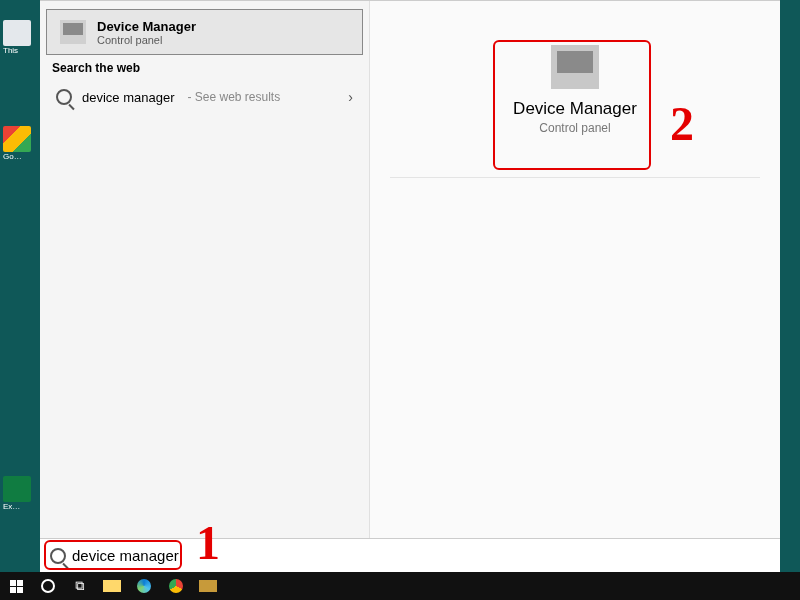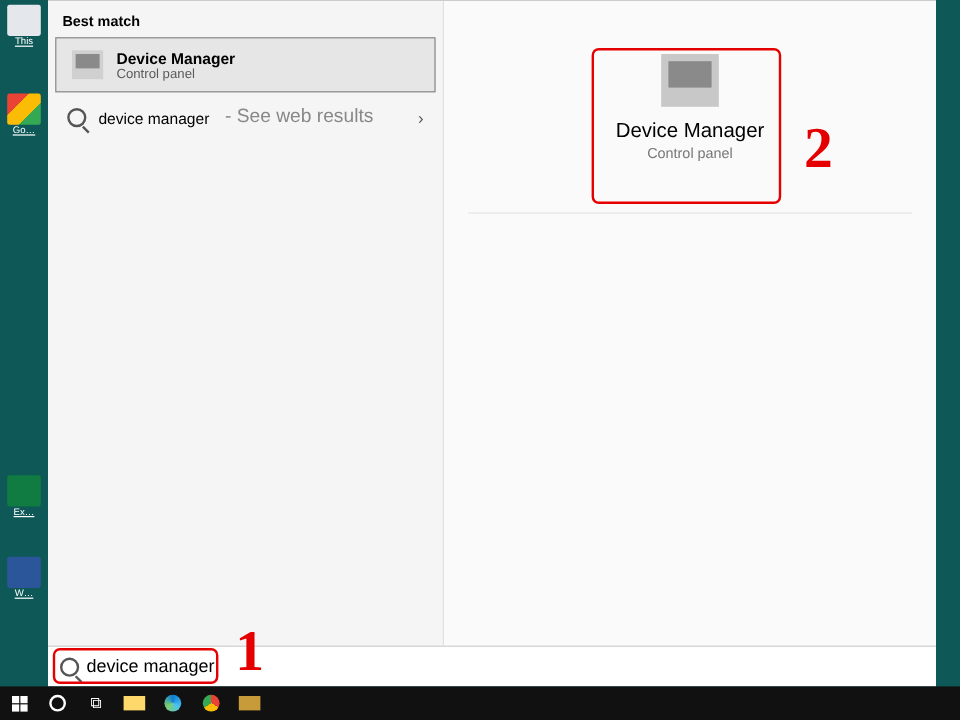--- a/index.html
+++ b/index.html
@@ -1,20 +1,20 @@
 <!DOCTYPE html>
 <html><head>
 <meta charset="utf-8">
 <style>
 * { margin:0; padding:0; box-sizing:border-box; font-family:"Segoe UI",sans-serif; }
 body { width:800px; height:600px; background:#0f5858; position:relative; overflow:hidden; }
 
 
 .desktop { position:absolute; left:0; top:0; width:40px; height:560px; }
-.dicon { width:34px; height:40px; margin:4px 3px; display:flex; flex-direction:column; align-items:center; font-size:8px; color:#fff;text-decoration:underline; }
+.dicon { width:34px; height:40px; margin:20px 3px; display:flex; flex-direction:column; align-items:flex-start; font-size:8px; color:#fff; }
 .dicon .sq { width:28px; height:26px; border-radius:2px; }
 .trash .sq{background:#e4e8ec;}
 .chrome .sq{background:linear-gradient(135deg,#ea4335 33%,#fbbc05 33% 66%,#34a853 66%);}
 .excel .sq{background:#107c41;}
 .word .sq{background:#2b579a;}
 
 
 .flyout { position:absolute; left:40px; top:0; width:740px; height:560px; background:#fff; display:flex; border-top:1px solid #ccc;}
 .leftpane { width:330px; background:#f5f5f5; border-right:1px solid #e0e0e0; padding-top:6px; }
 .section-label { font-size:12px; font-weight:600; padding:4px 12px; color:#000; }
@@ -24,21 +24,21 @@
 .dev-icon { width:26px; height:24px; background:#d0d0d0; position:relative; }
 .dev-icon:before{content:"";position:absolute;left:3px;top:3px;width:20px;height:12px;background:#8a8a8a;}
 .match .txt { display:flex; flex-direction:column; }
 .match .title { font-size:13px; font-weight:600; color:#000; }
 .match .sub { font-size:11px; color:#5a5a5a; }
 
 .webrow { display:flex; align-items:center; padding:10px 16px; gap:10px; }
 .mag { width:16px; height:16px; border:2px solid #555; border-radius:50%; position:relative; flex-shrink:0;}
 .mag:after{content:"";position:absolute;right:-5px;bottom:-5px;width:7px;height:2px;background:#555;transform:rotate(45deg);}
 .webrow .q { font-size:13px; color:#000; }
-.webrow .hint { font-size:16px; color:#888; margin-left:3px; }
+.webrow .hint { font-size:12px; color:#888; margin-left:3px; }
 .webrow .chev { margin-left:auto; font-size:14px; color:#555; }
 
 .rightpane { flex:1; background:#fafafa; padding:30px 20px 10px; }
 .card { display:flex; flex-direction:column; align-items:center; padding:14px; position:relative; width:230px; margin:0 auto; }
 .card .bigicon { width:48px; height:44px; background:#c8c8c8; margin-bottom:10px; position:relative;}
 .card .bigicon:before{content:"";position:absolute;left:6px;top:6px;width:36px;height:22px;background:#8a8a8a;}
 .card .ctitle { font-size:17px; color:#000; }
 .card .csub { font-size:12px; color:#777; margin-top:2px; }
 .rule { border:none; border-top:1px solid #e4e4e4; margin:28px 0 6px; }
 .action { display:flex; align-items:center; gap:10px; padding:8px 12px; font-size:13px; color:#000; }
@@ -85,30 +85,30 @@
     </div>
   <div style="height:20px"></div>
   <div class="dicon word">
       <div class="sq"></div>
       <span>W…</span>
     </div>
 </div>
 
 <div class="flyout">
   <div class="leftpane">
-    <div class="section-label">Best match</div>
     <div class="match selected">
       <div class="icon">
           <div class="dev-icon"></div>
         </div>
       <div class="txt">
         <div class="title">Device Manager</div>
         <div class="sub">Control panel</div>
       </div>
     </div>
+    <div class="section-label">Search the web</div>
     <div class="webrow">
       <div class="mag"></div>
       <span class="q">device manager</span>
       <span class="hint">- See web results</span>
       <span class="chev">›</span>
     </div>
   </div>
 
   <div class="rightpane">
     <div class="card">

